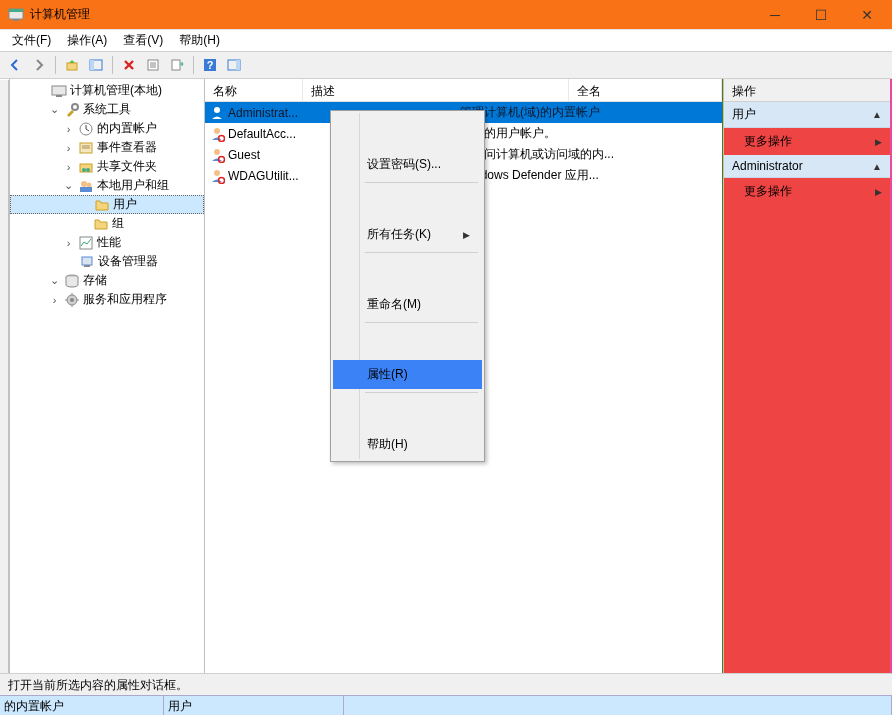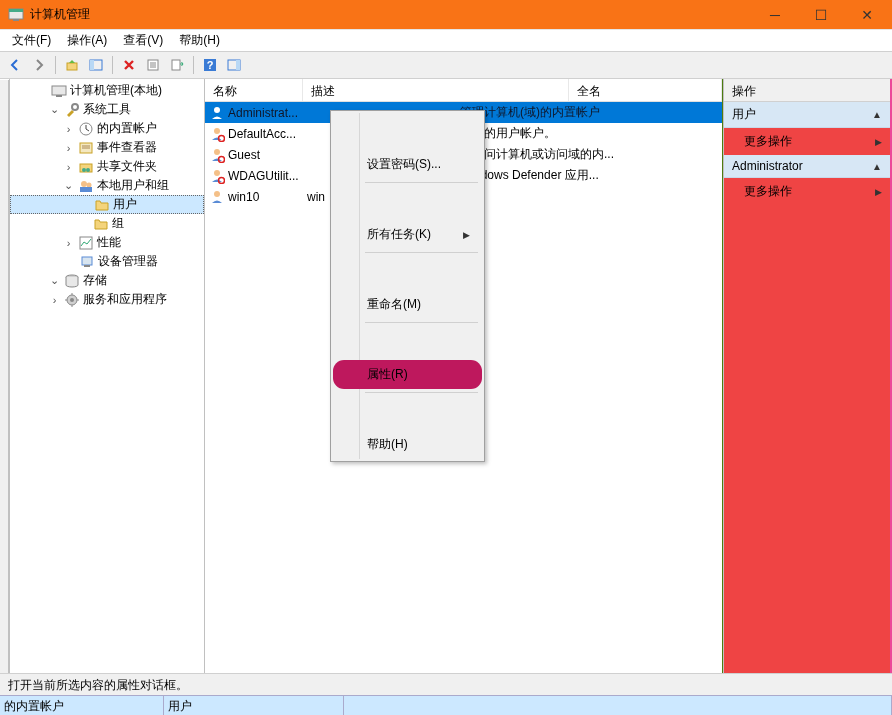--- a/index.html
+++ b/index.html
@@ -53,21 +53,21 @@
 .actions-header { height: 23px; background: #f0f0f0; border-bottom: 1px solid #d0d0d0; padding: 4px 8px; font-size: 12px; }
 .actions-section-title { background: #d7e7f5; padding: 4px 8px; display: flex; justify-content: space-between; align-items: center; font-size:12px; border-bottom:1px solid #c9d8e8;}
 .actions-item { padding: 5px 8px 5px 20px; display: flex; justify-content: space-between; align-items: center; font-size:12px;}
 .tri-up { font-size: 10px; color: #333; }
 .tri-right { font-size: 9px; color: #333; }
 
 
 .context-menu { position: absolute; top: 110px; left: 330px; width: 155px; background: #f0f0f0; border: 1px solid #a0a0a0; box-shadow: 2px 2px 4px rgba(0,0,0,0.25); z-index: 100; padding: 2px; }
 .context-menu .gutter-line { position:absolute; left:28px; top:2px; bottom:2px; width:1px; background:#d7d7d7;}
 .cm-item { padding: 6px 12px 6px 34px; font-size: 12px; display: flex; justify-content: space-between; align-items: center; position:relative;margin-top:37px;}
-.cm-item.highlight { background: #be185d; border-radius: 11px; }
+.cm-item.highlight { background: #3b82f6; }
 .cm-sep { height: 1px; background: #d0d0d0; margin: 3px 4px 3px 32px; }
 .cm-arrow { font-size: 9px; color: #333; }
 
 
 .statusbar { height: 22px; background: #f0f0f0; border-top: 1px solid #d0d0d0; padding: 3px 8px; font-size: 12px; }
 
 
 .bottom-remnant { height: 20px; background: #cce8ff; display:flex; border-top:1px solid #aac;}
 .bottom-remnant .seg { padding:2px 4px; border-right:1px solid #aac; overflow:hidden;}
 
@@ -337,35 +337,20 @@
             </svg></span>
           <span>WDAGUtilit...</span>
         </div>
       <div class="cell cell-full">
           <span></span>
         </div>
       <div class="cell cell-desc">
           <span>      Windows Defender 应用...</span>
         </div>
     </div>
-    <div class="list-row">
-      <div class="cell cell-name">
-          <span class="user-icon"><svg width="16" height="16">
-              <circle cx="8" cy="5" r="3" fill="#f4c088"></circle>
-              <path d="M3 14 Q8 9 13 14" fill="#5a8bd5"></path>
-            </svg></span>
-          <span>win10</span>
-        </div>
-      <div class="cell cell-full">
-          <span>win</span>
-        </div>
-      <div class="cell cell-desc">
-          <span></span>
-        </div>
-    </div>
   </div>
 
   <div class="actions-panel">
     <div class="actions-header">操作</div>
     <div class="actions-section-title">
       <span>用户</span>
       <span class="tri-up">▲</span>
     </div>
     <div class="actions-item">
       <span>更多操作</span>

